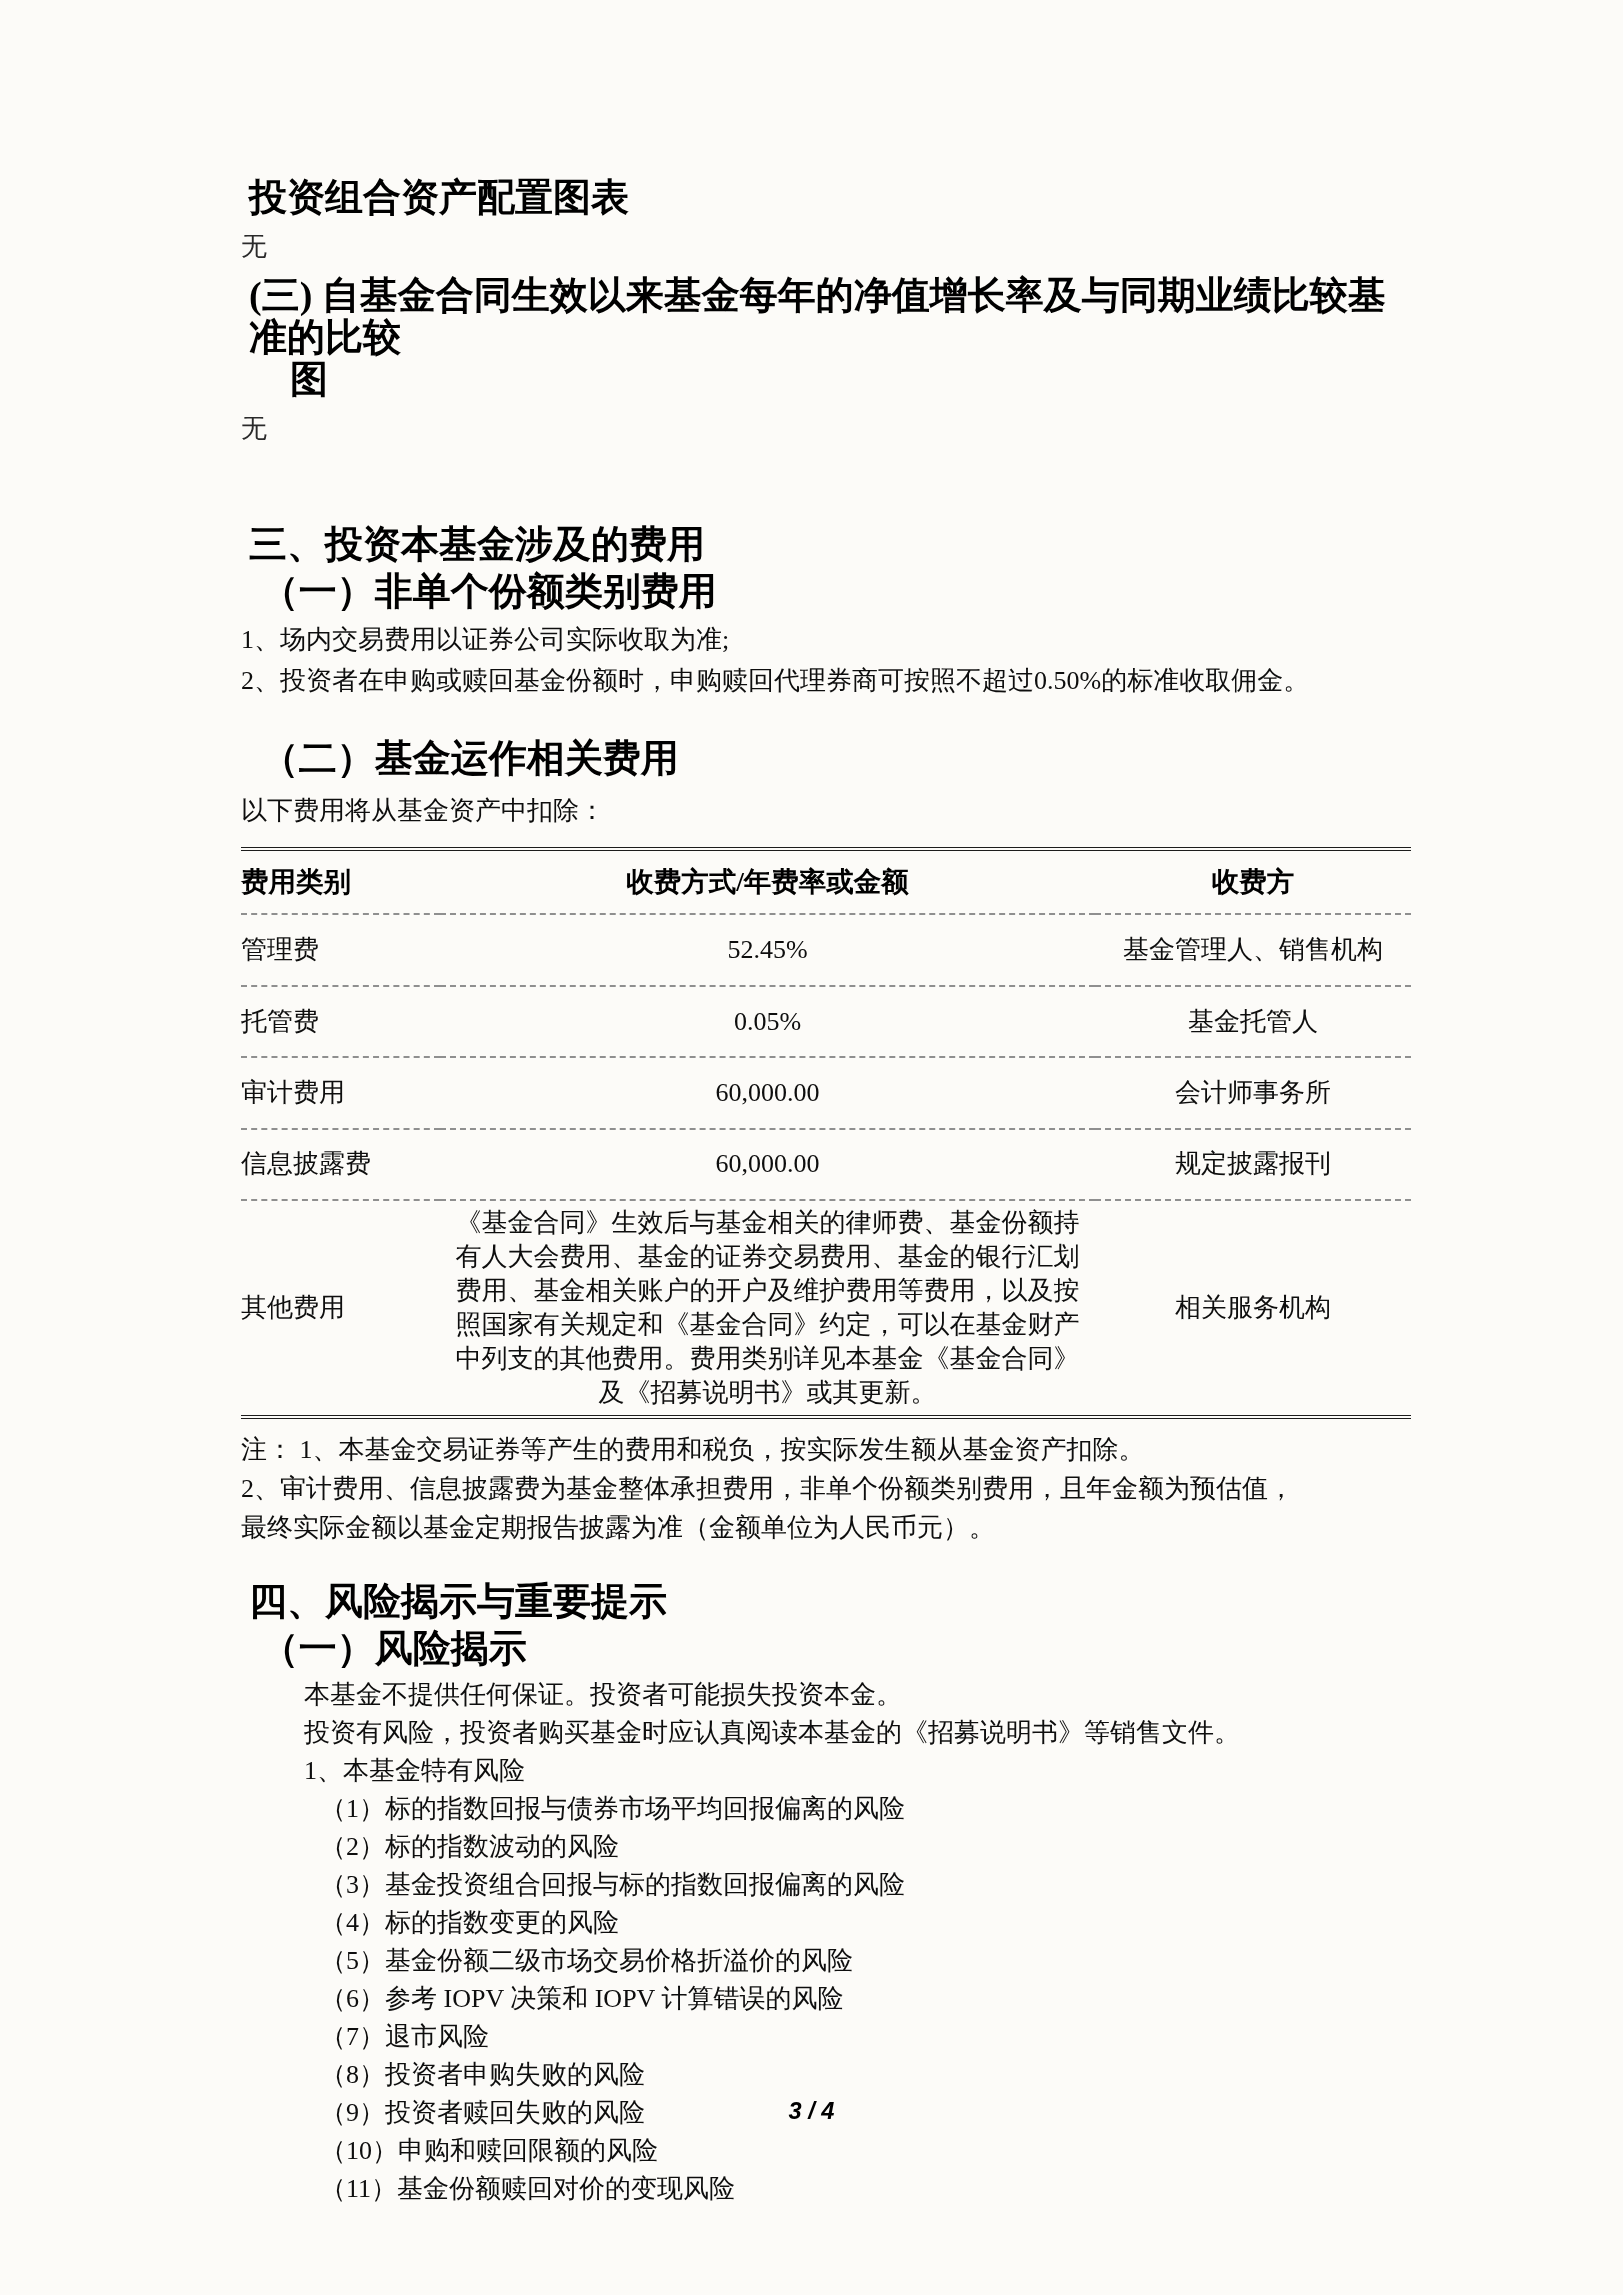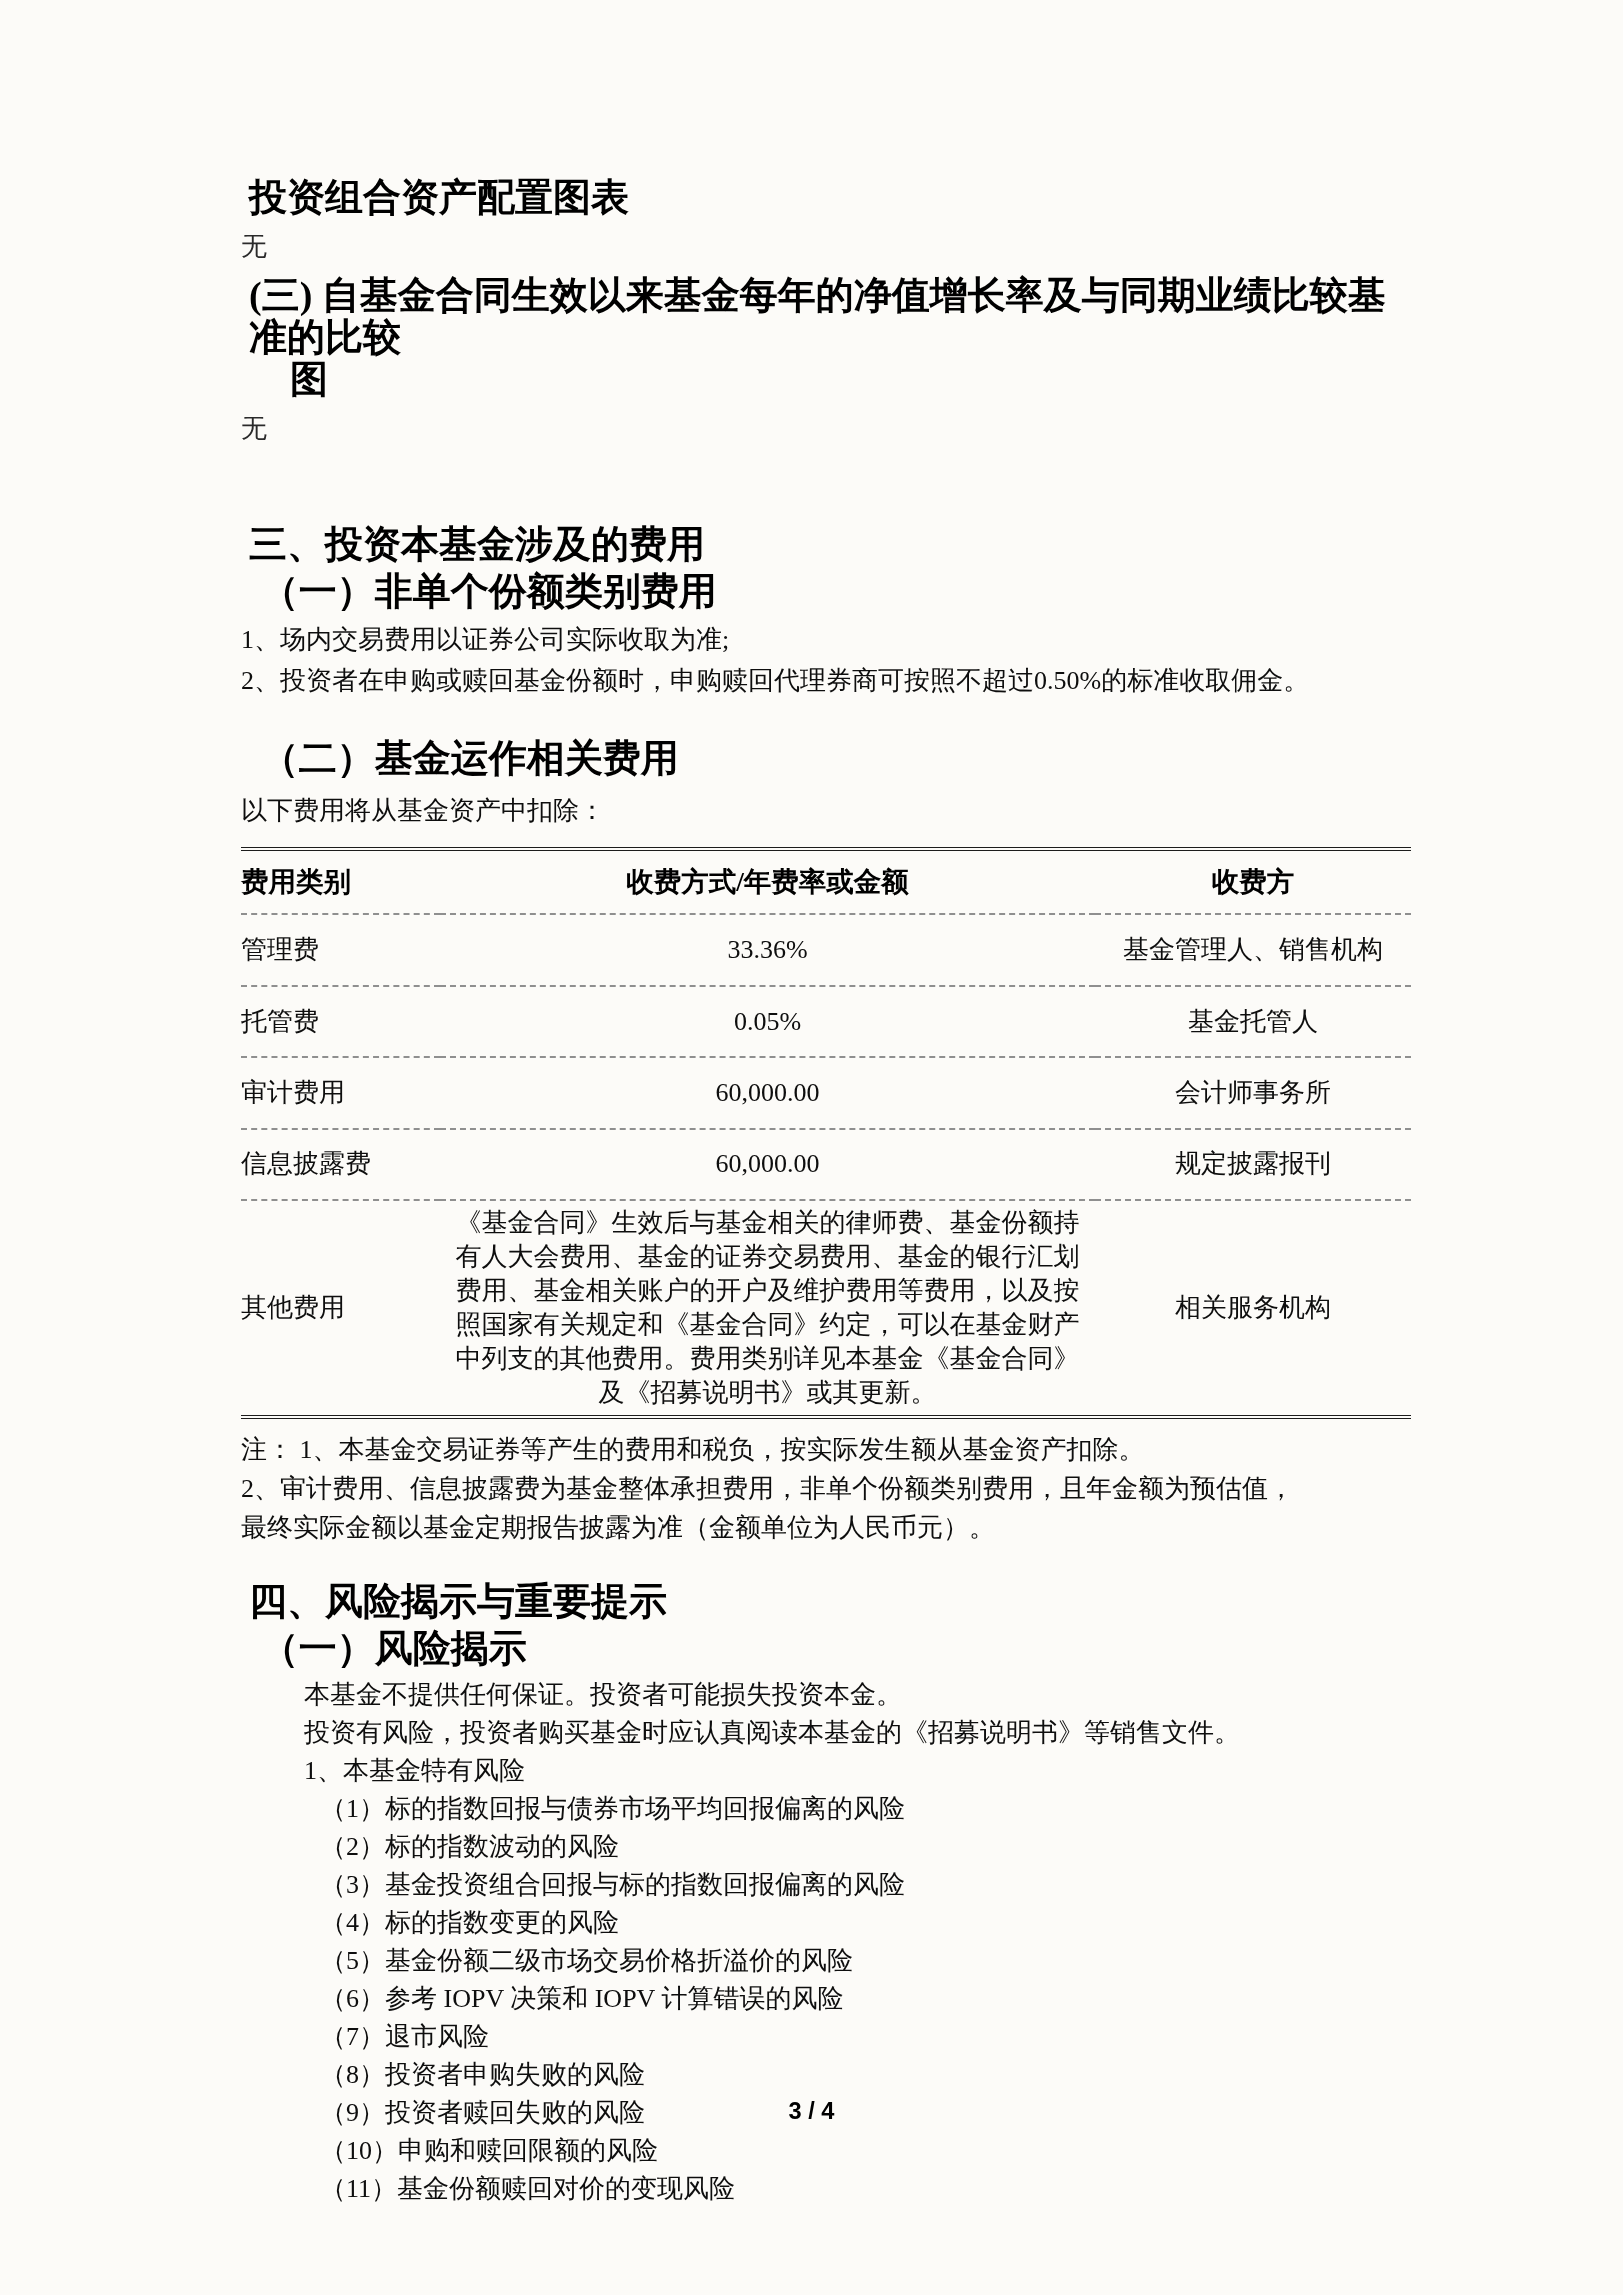--- a/index.html
+++ b/index.html
@@ -84,20 +84,21 @@
   td.desc { padding: 5.2px 7.9px; text-align: center; }
   .page-footer {
     position: absolute;
     top: 2098px; left: 0;
     width: 100%;
     text-align: center;
     font-family: "Liberation Sans", "DejaVu Sans", sans-serif;
     font-weight: 700;
     font-size: 23.6px;
     color: #000;
+    font-style: italic;
   }
 </style>
 </head>
 <body>
 
 <div class="page">
   <main class="content">
 
     <h3 class="h-sub m-first">投资组合资产配置图表</h3>
     <p class="body none m-none1">无</p>
@@ -121,21 +122,21 @@
       <thead>
         <tr>
           <th class="c1">费用类别</th>
           <th class="c2">收费方式/年费率或金额</th>
           <th class="c3">收费方</th>
         </tr>
       </thead>
       <tbody>
         <tr>
           <td class="c1">管理费</td>
-          <td class="c2">33.36%</td>
+          <td class="c2">52.45%</td>
           <td class="c3">基金管理人、销售机构</td>
         </tr>
         <tr>
           <td class="c1">托管费</td>
           <td class="c2">0.05%</td>
           <td class="c3">基金托管人</td>
         </tr>
         <tr>
           <td class="c1">审计费用</td>
           <td class="c2">60,000.00</td>

